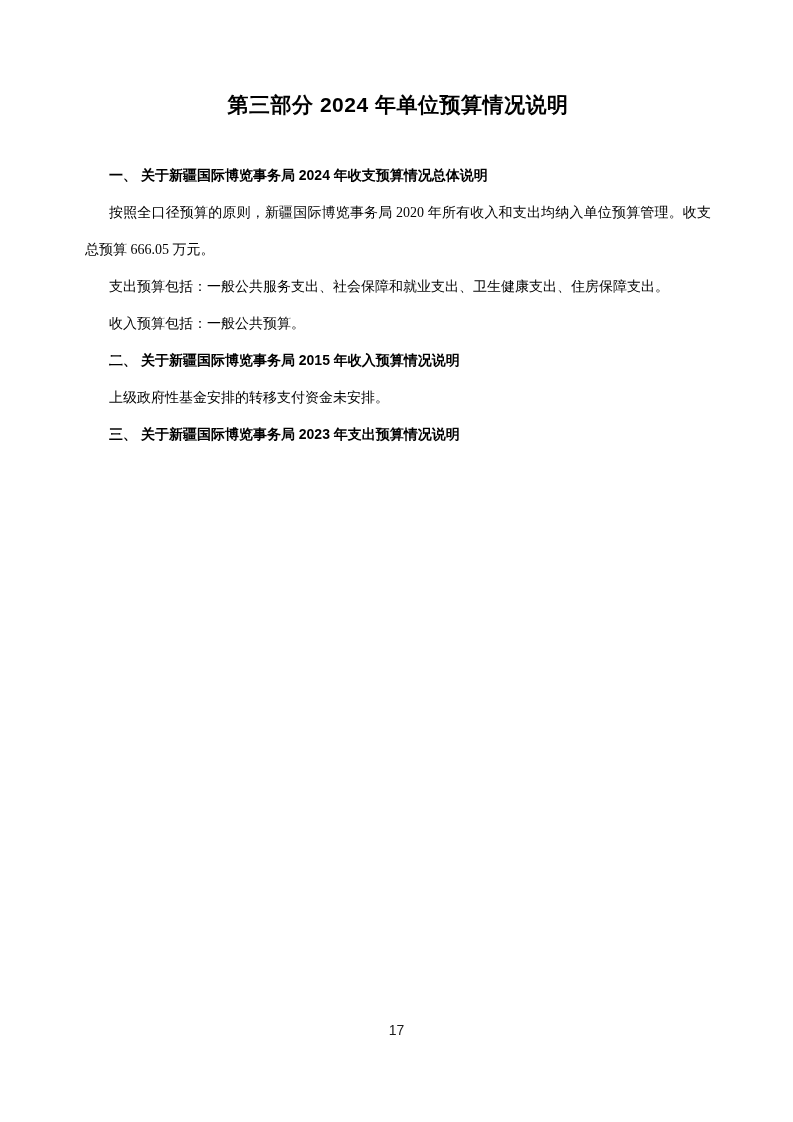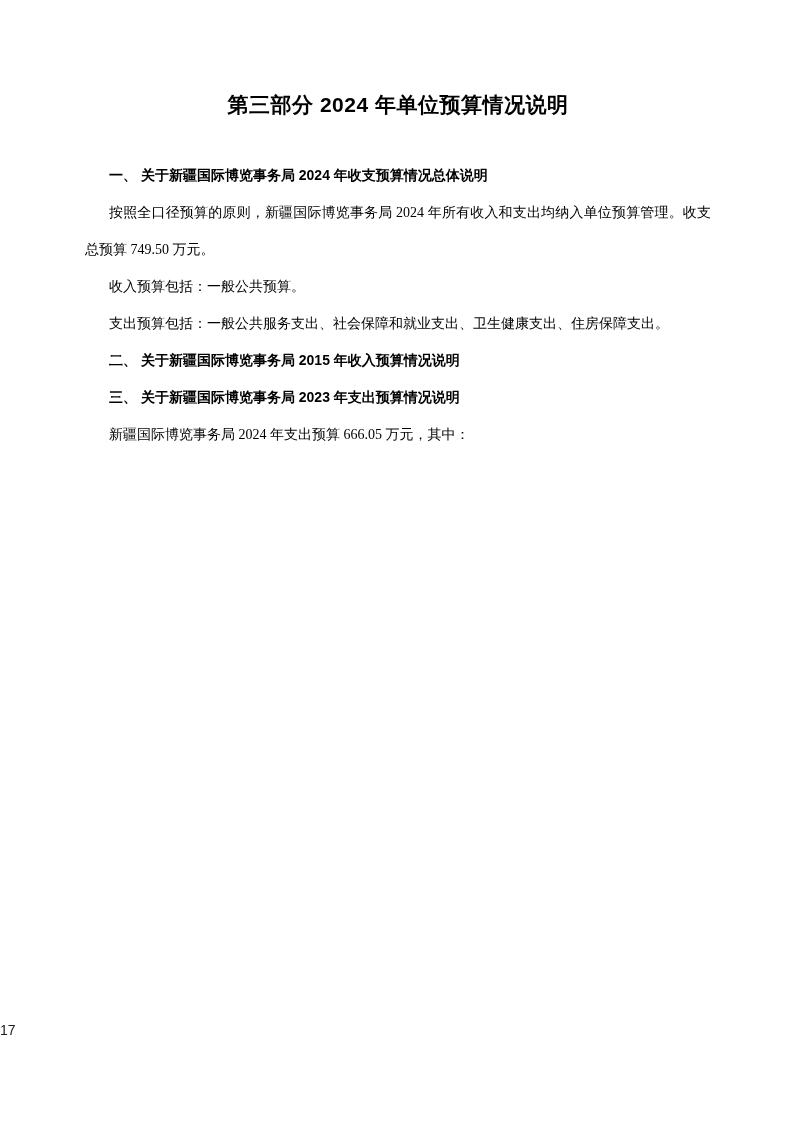--- a/index.html
+++ b/index.html
@@ -42,37 +42,38 @@
   .block.heading {
     font-family: "Liberation Sans", "DejaVu Sans", sans-serif;
     font-weight: bold;
     text-align: left;
   }
   .page-number {
     position: absolute;
     top: 1022px;
     left: 0;
     right: 0;
+    text-align: center;
     font-family: "Liberation Sans", "DejaVu Sans", sans-serif;
     font-size: 14px;
     color: #1a1a1a;
   }
 </style>
 </head>
 <body>
 
 <div class="page">
   <div class="content">
     <h1 class="doc-title">第三部分 2024 年单位预算情况说明</h1>
 
     <p class="block heading">一、 关于新疆国际博览事务局 2024 年收支预算情况总体说明</p>
-    <p class="block">按照全口径预算的原则，新疆国际博览事务局 2024 年所有收入和支出均纳入单位预算管理。收支总预算 749.50 万元。</p>
+    <p class="block">按照全口径预算的原则，新疆国际博览事务局 2020 年所有收入和支出均纳入单位预算管理。收支总预算 666.05 万元。</p>
+    <p class="block">支出预算包括：一般公共服务支出、社会保障和就业支出、卫生健康支出、住房保障支出。</p>
     <p class="block">收入预算包括：一般公共预算。</p>
-    <p class="block">支出预算包括：一般公共服务支出、社会保障和就业支出、卫生健康支出、住房保障支出。</p>
 
     <p class="block heading">二、 关于新疆国际博览事务局 2015 年收入预算情况说明</p>
+    <p class="block">上级政府性基金安排的转移支付资金未安排。</p>
 
     <p class="block heading">三、 关于新疆国际博览事务局 2023 年支出预算情况说明</p>
-    <p class="block">新疆国际博览事务局 2024 年支出预算 666.05 万元，其中：</p>
   </div>
 
   <div class="page-number">17</div>
 </div>
 
 </body></html>

